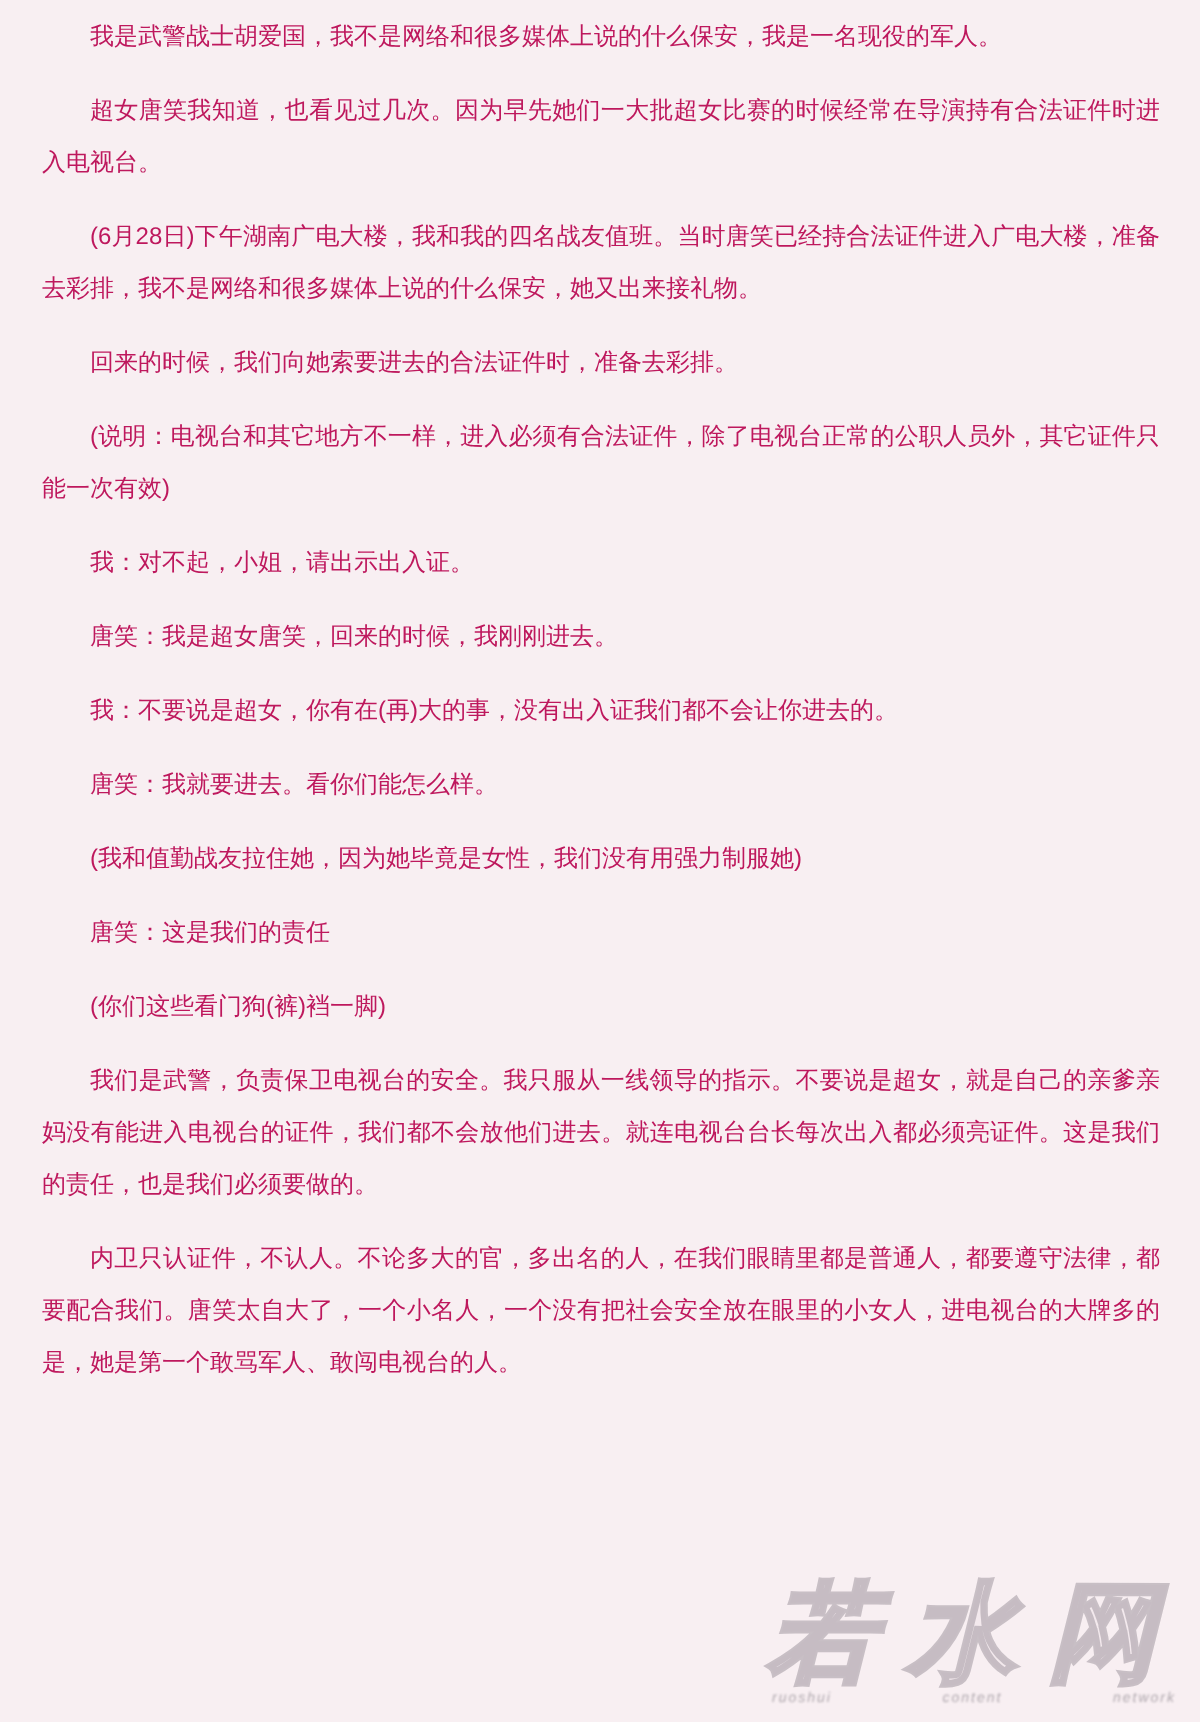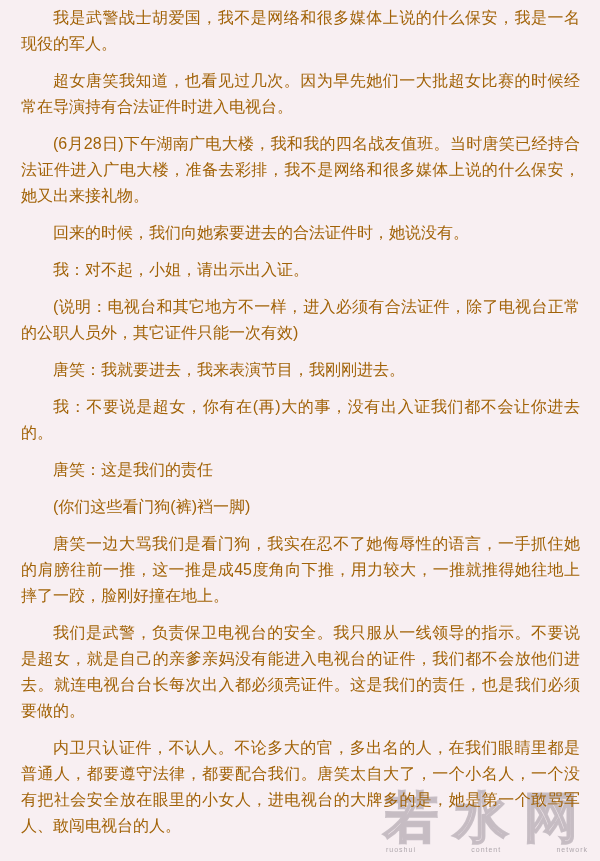--- a/index.html
+++ b/index.html
@@ -13,38 +13,39 @@
     overflow: hidden;
     position: relative;
     font-family: "Liberation Sans", "DejaVu Sans", sans-serif;
   }
   .article {
     position: relative;
     box-sizing: border-box;
     width: 600px;
     height: 861px;
     padding: 5px 20px 0 21px;
-    color: #a16207;
-    font-size: 16px;
+    color: #be185d;
+    font-size: 12px;
     line-height: 26px;
     text-align: justify;
     z-index: 1;
   }
   .article p {
     margin: 0 0 11px 0;
     text-indent: 2em;
     word-break: break-all;
   }
   .watermark {
     position: absolute;
     right: 6px;
     bottom: 8px;
     z-index: 0;
     text-align: center;
     pointer-events: none;
+    font-style: italic;
   }
   .watermark-main {
     font-size: 54px;
     line-height: 54px;
     letter-spacing: 16px;
     font-weight: bold;
     color: rgba(150, 143, 150, 0.05);
     -webkit-text-stroke: 2px rgba(160, 152, 160, 0.55);
     white-space: nowrap;
   }
@@ -58,28 +59,29 @@
     filter: blur(0.4px);
   }
 </style>
 </head>
 <body>
 
 <main class="article">
     <p>我是武警战士胡爱国，我不是网络和很多媒体上说的什么保安，我是一名现役的军人。</p>
     <p>超女唐笑我知道，也看见过几次。因为早先她们一大批超女比赛的时候经常在导演持有合法证件时进入电视台。</p>
     <p>(6月28日)下午湖南广电大楼，我和我的四名战友值班。当时唐笑已经持合法证件进入广电大楼，准备去彩排，我不是网络和很多媒体上说的什么保安，她又出来接礼物。</p>
-    <p>回来的时候，我们向她索要进去的合法证件时，她说没有。</p>
+    <p>回来的时候，我们向她索要进去的合法证件时，准备去彩排。</p>
+    <p>(说明：电视台和其它地方不一样，进入必须有合法证件，除了电视台正常的公职人员外，其它证件只能一次有效)</p>
     <p>我：对不起，小姐，请出示出入证。</p>
-    <p>(说明：电视台和其它地方不一样，进入必须有合法证件，除了电视台正常的公职人员外，其它证件只能一次有效)</p>
-    <p>唐笑：我就要进去，我来表演节目，我刚刚进去。</p>
+    <p>唐笑：我是超女唐笑，回来的时候，我刚刚进去。</p>
     <p>我：不要说是超女，你有在(再)大的事，没有出入证我们都不会让你进去的。</p>
+    <p>唐笑：我就要进去。看你们能怎么样。</p>
+    <p>(我和值勤战友拉住她，因为她毕竟是女性，我们没有用强力制服她)</p>
     <p>唐笑：这是我们的责任</p>
     <p>(你们这些看门狗(裤)裆一脚)</p>
-    <p>唐笑一边大骂我们是看门狗，我实在忍不了她侮辱性的语言，一手抓住她的肩膀往前一推，这一推是成45度角向下推，用力较大，一推就推得她往地上摔了一跤，脸刚好撞在地上。</p>
     <p>我们是武警，负责保卫电视台的安全。我只服从一线领导的指示。不要说是超女，就是自己的亲爹亲妈没有能进入电视台的证件，我们都不会放他们进去。就连电视台台长每次出入都必须亮证件。这是我们的责任，也是我们必须要做的。</p>
     <p>内卫只认证件，不认人。不论多大的官，多出名的人，在我们眼睛里都是普通人，都要遵守法律，都要配合我们。唐笑太自大了，一个小名人，一个没有把社会安全放在眼里的小女人，进电视台的大牌多的是，她是第一个敢骂军人、敢闯电视台的人。</p>
   </main>
 
 <div class="watermark">
   <div class="watermark-main">若水网</div>
   <div class="watermark-sub">
       <span>ruoshui</span>
       <span>content</span>
       <span>network</span>

